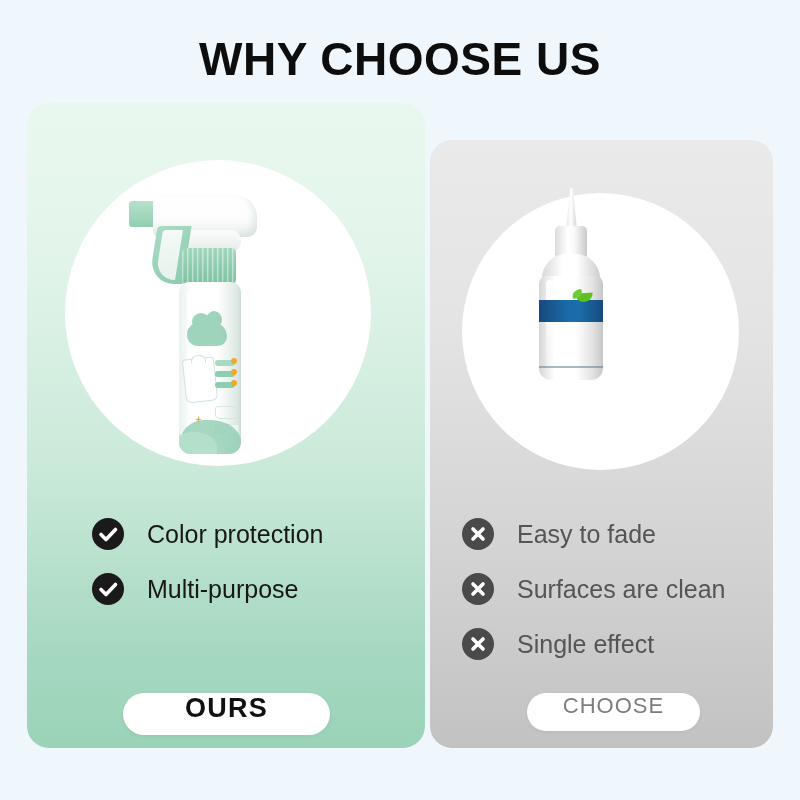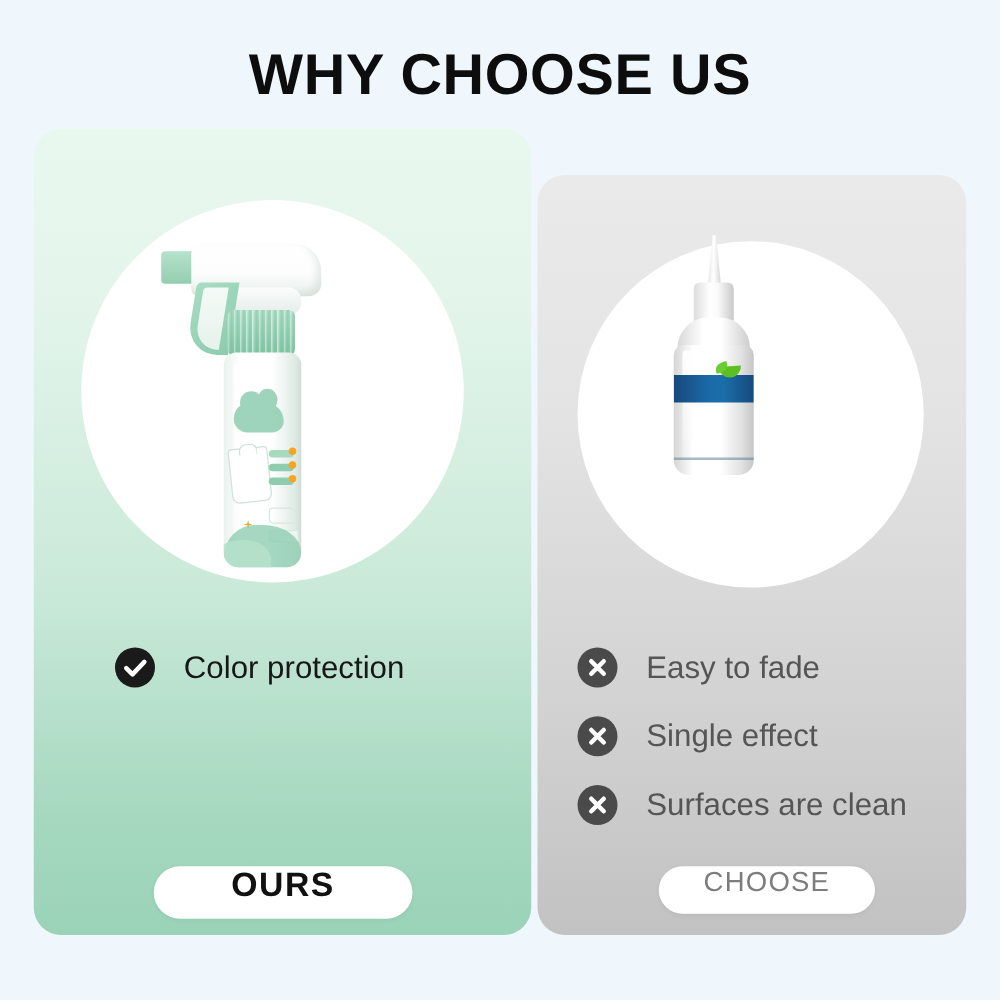--- a/index.html
+++ b/index.html
@@ -266,20 +266,28 @@
 
     <div class="feat-list list-ours">
       <div class="feat-row">
         <span class="badge badge-check">
           <svg width="32" height="32" viewBox="0 0 32 32">
               <path d="M9 16.5 L14 21.5 L23.5 11.5" stroke="#ffffff" stroke-width="3.6" fill="none" stroke-linecap="round" stroke-linejoin="round"></path>
             </svg>
         </span>
         <span class="feat-text text-ours">Color protection</span>
       </div>
+      <div class="feat-row">
+        <span class="badge badge-check">
+          <svg width="32" height="32" viewBox="0 0 32 32">
+              <path d="M9 16.5 L14 21.5 L23.5 11.5" stroke="#ffffff" stroke-width="3.6" fill="none" stroke-linecap="round" stroke-linejoin="round"></path>
+            </svg>
+        </span>
+        <span class="feat-text text-ours">Multi-purpose</span>
+      </div>
     </div>
 
     <div class="pill pill-ours">
       <span class="pill-text">OURS</span>
     </div>
   </div>
 
   <div class="panel panel-others">
 
     <div class="prod-circle circle-others"></div>
@@ -304,29 +312,29 @@
             </svg>
         </span>
         <span class="feat-text text-others">Easy to fade</span>
       </div>
       <div class="feat-row">
         <span class="badge badge-x">
           <svg width="32" height="32" viewBox="0 0 32 32">
               <path d="M11 11 L21 21 M21 11 L11 21" stroke="#ffffff" stroke-width="3.6" fill="none" stroke-linecap="round"></path>
             </svg>
         </span>
+        <span class="feat-text text-others">Surfaces are clean</span>
+      </div>
+      <div class="feat-row">
+        <span class="badge badge-x">
+          <svg width="32" height="32" viewBox="0 0 32 32">
+              <path d="M11 11 L21 21 M21 11 L11 21" stroke="#ffffff" stroke-width="3.6" fill="none" stroke-linecap="round"></path>
+            </svg>
+        </span>
         <span class="feat-text text-others">Single effect</span>
-      </div>
-      <div class="feat-row">
-        <span class="badge badge-x">
-          <svg width="32" height="32" viewBox="0 0 32 32">
-              <path d="M11 11 L21 21 M21 11 L11 21" stroke="#ffffff" stroke-width="3.6" fill="none" stroke-linecap="round"></path>
-            </svg>
-        </span>
-        <span class="feat-text text-others">Surfaces are clean</span>
       </div>
     </div>
 
     <div class="pill pill-others">
       <span class="pill-text">CHOOSE</span>
     </div>
   </div>
 
 </div>
 

